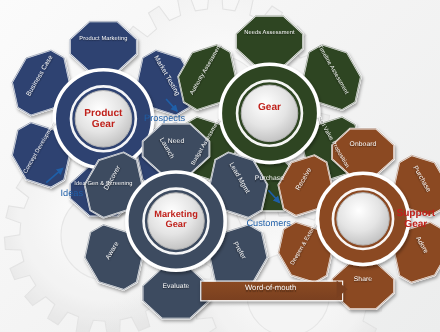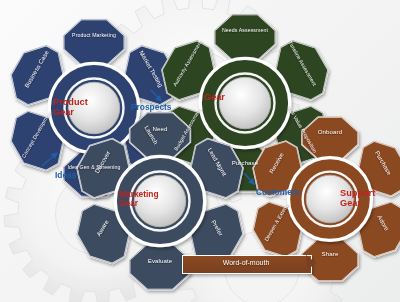--- a/index.html
+++ b/index.html
@@ -34,27 +34,27 @@
     text-align: center;
     line-height: 1.05;
     pointer-events: none;
     text-shadow: 0 1px 1px rgba(0,0,0,.45);
     letter-spacing: .1px;
   }
   .hub-lbl {
     position: absolute;
     color: #c0221c;
     font-weight: bold;
-    text-align: left;
+    text-align: center;
     line-height: 1.12;
   }
   .flow-lbl {
     position: absolute;
     color: #1f5fa8;
-    font-weight: bold;
+    font-weight: normal;
     text-align: left;
     white-space: nowrap;
   }
   .bar-lbl {
     position: absolute;
     color: #ffffff;
     text-align: center;
     white-space: nowrap;
     text-shadow: 0 1px 1px rgba(0,0,0,.4);
   }
@@ -215,14 +215,14 @@
         <marker id="ah" markerWidth="5" markerHeight="5" refX="3.6" refY="2.2" orient="auto">
           <path d="M0,0 L4.4,2.2 L0,4.4 Z" fill="#1f5fa8"></path>
         </marker>
       </defs>
       <line x1="42" y1="166" x2="57" y2="153" stroke="#1f5fa8" stroke-width="1.5" marker-end="url(#ah)"></line>
       <line x1="151" y1="90" x2="161" y2="101" stroke="#1f5fa8" stroke-width="1.5" marker-end="url(#ah)"></line>
       <line x1="244" y1="173" x2="254" y2="184" stroke="#1f5fa8" stroke-width="1.5" marker-end="url(#ah)"></line>
     </svg>
     <div class="flow-lbl" style="left: 24px; top: 170px; font-size: 8.4px; margin-left: 31px;">Ideas</div>
     <div class="flow-lbl" style="left: 131px; top: 102px; font-size: 8.4px;">Prospects</div>
-    <div class="flow-lbl" style="left: 224px; top: 187px; font-size: 8.4px; margin-left: 32px;">Customers</div>
+    <div class="flow-lbl" style="left: 224px; top: 197px; font-size: 8.4px;">Customers</div>
   </div>
 
 </body></html>

